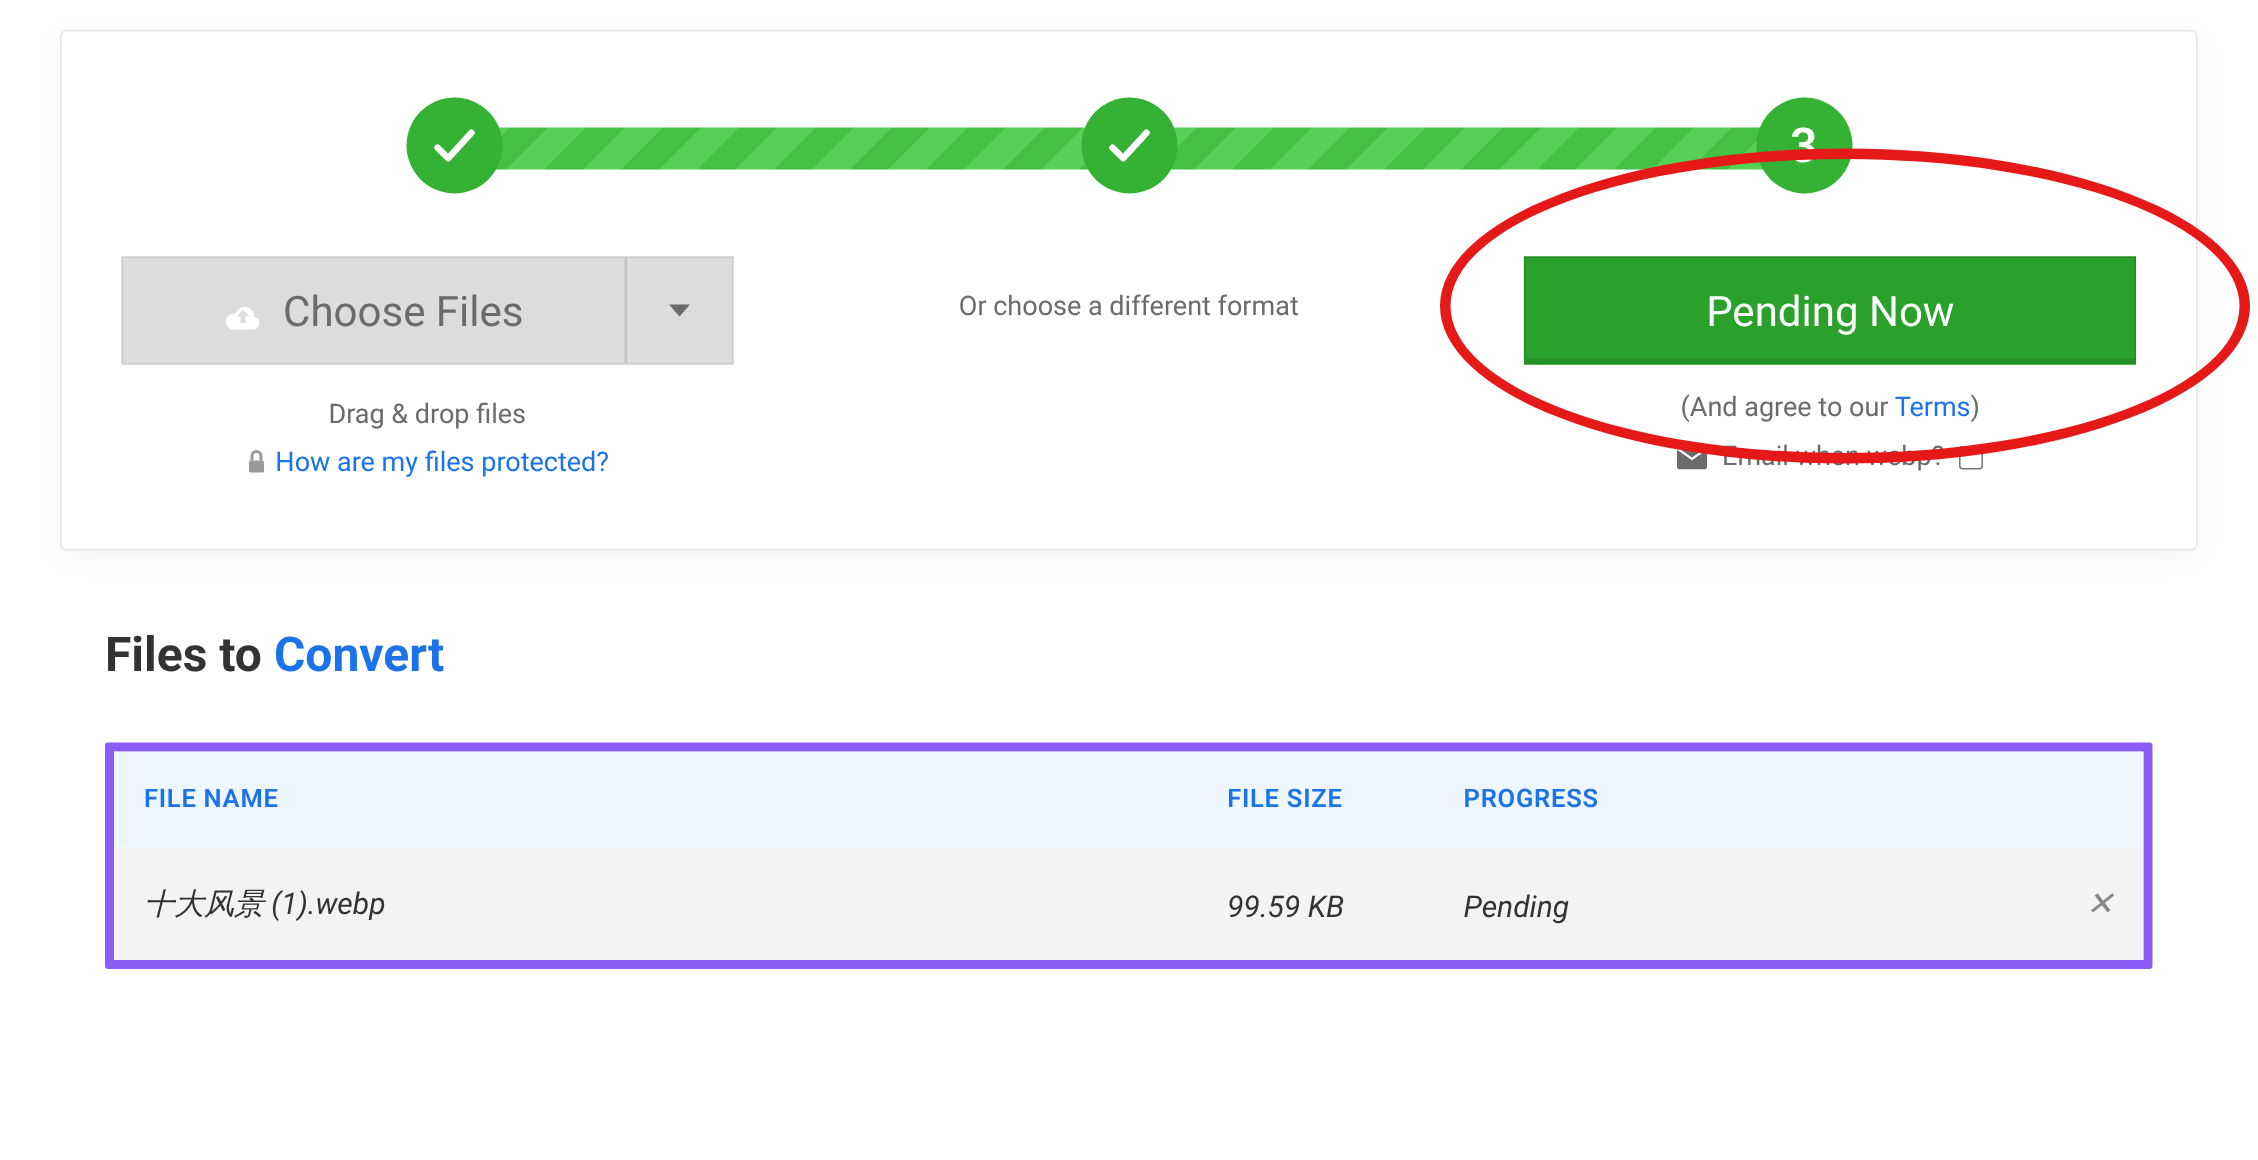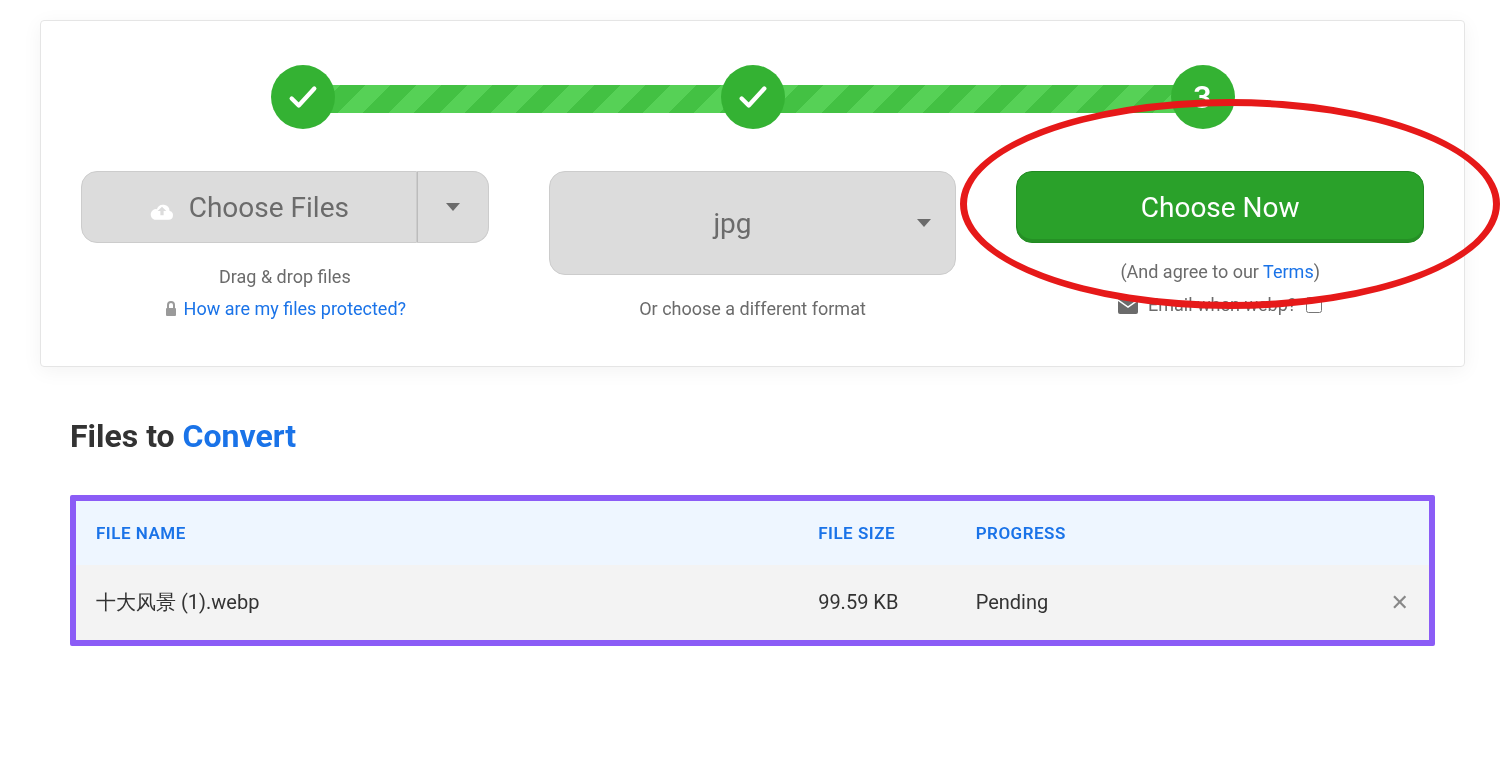--- a/index.html
+++ b/index.html
@@ -77,21 +77,21 @@
     position: relative;
   }
   
   .btn-group {
     display: flex;
     width: 100%;
   }
   .btn {
     height: 72px;
     font-size: 28px;
-    border-radius: 16px;
+    border-radius: 0;
     border: 1px solid #ccc;
     background: #dcdcdc;
     color: #6b6b6b;
     display: flex;
     align-items: center;
     justify-content: center;
     cursor: pointer;
     position: relative;
   }
   .btn.main {
@@ -197,21 +197,22 @@
   .col-name  { flex: 0 0 55%; }
   .col-size  { flex: 0 0 12%; }
   .col-prog  { flex: 1; }
   .col-close { flex: 0 0 40px; text-align: right; }
   .trow {
     display: flex;
     background: #f3f3f3;
     padding: 24px 20px;
     font-size: 20px;
     color: #333;
-    align-items: center;
+    align-items: flex-end;
+    font-style: italic;
   }
   .close-x {
     color: #888;
     font-size: 22px;
     cursor: pointer;
     user-select: none;
   }
 </style>
 </head>
 <body>
@@ -258,31 +259,27 @@
             <svg viewBox="0 0 14 16" fill="#9a9a9a">
                 <rect x="2" y="7" width="10" height="8" rx="1"></rect>
                 <path d="M4 7V4a3 3 0 016 0v3" fill="none" stroke="#9a9a9a" stroke-width="2"></path>
               </svg>
           </span><a href="#" class="link">How are my files protected?</a>
         </div>
       </div>
     </div>
 
     <div class="col">
-      <div class="btn format">
-        <span>jpg</span>
-        <span class="caret-down"></span>
-      </div>
       <div class="help">Or choose a different format</div>
     </div>
 
     <div class="col" style="position:relative;">
       <div class="highlight-ellipse" style="width:540px;height:210px;top:-72px;left:-56px;"></div>
       <div class="btn primary">
-        <span>Choose Now</span>
+        <span>Pending Now</span>
       </div>
       <div class="agree">
         <span>(And agree to our </span><a href="#" class="link">Terms</a><span>)</span>
       </div>
       <div class="email-row">
         <span class="mail-icon">
           <svg viewBox="0 0 20 16" fill="#6b6b6b">
               <rect x="0" y="0" width="20" height="16" rx="2"></rect>
               <path d="M0 2l10 7L20 2" fill="none" stroke="#fff" stroke-width="1.5"></path>
             </svg>

